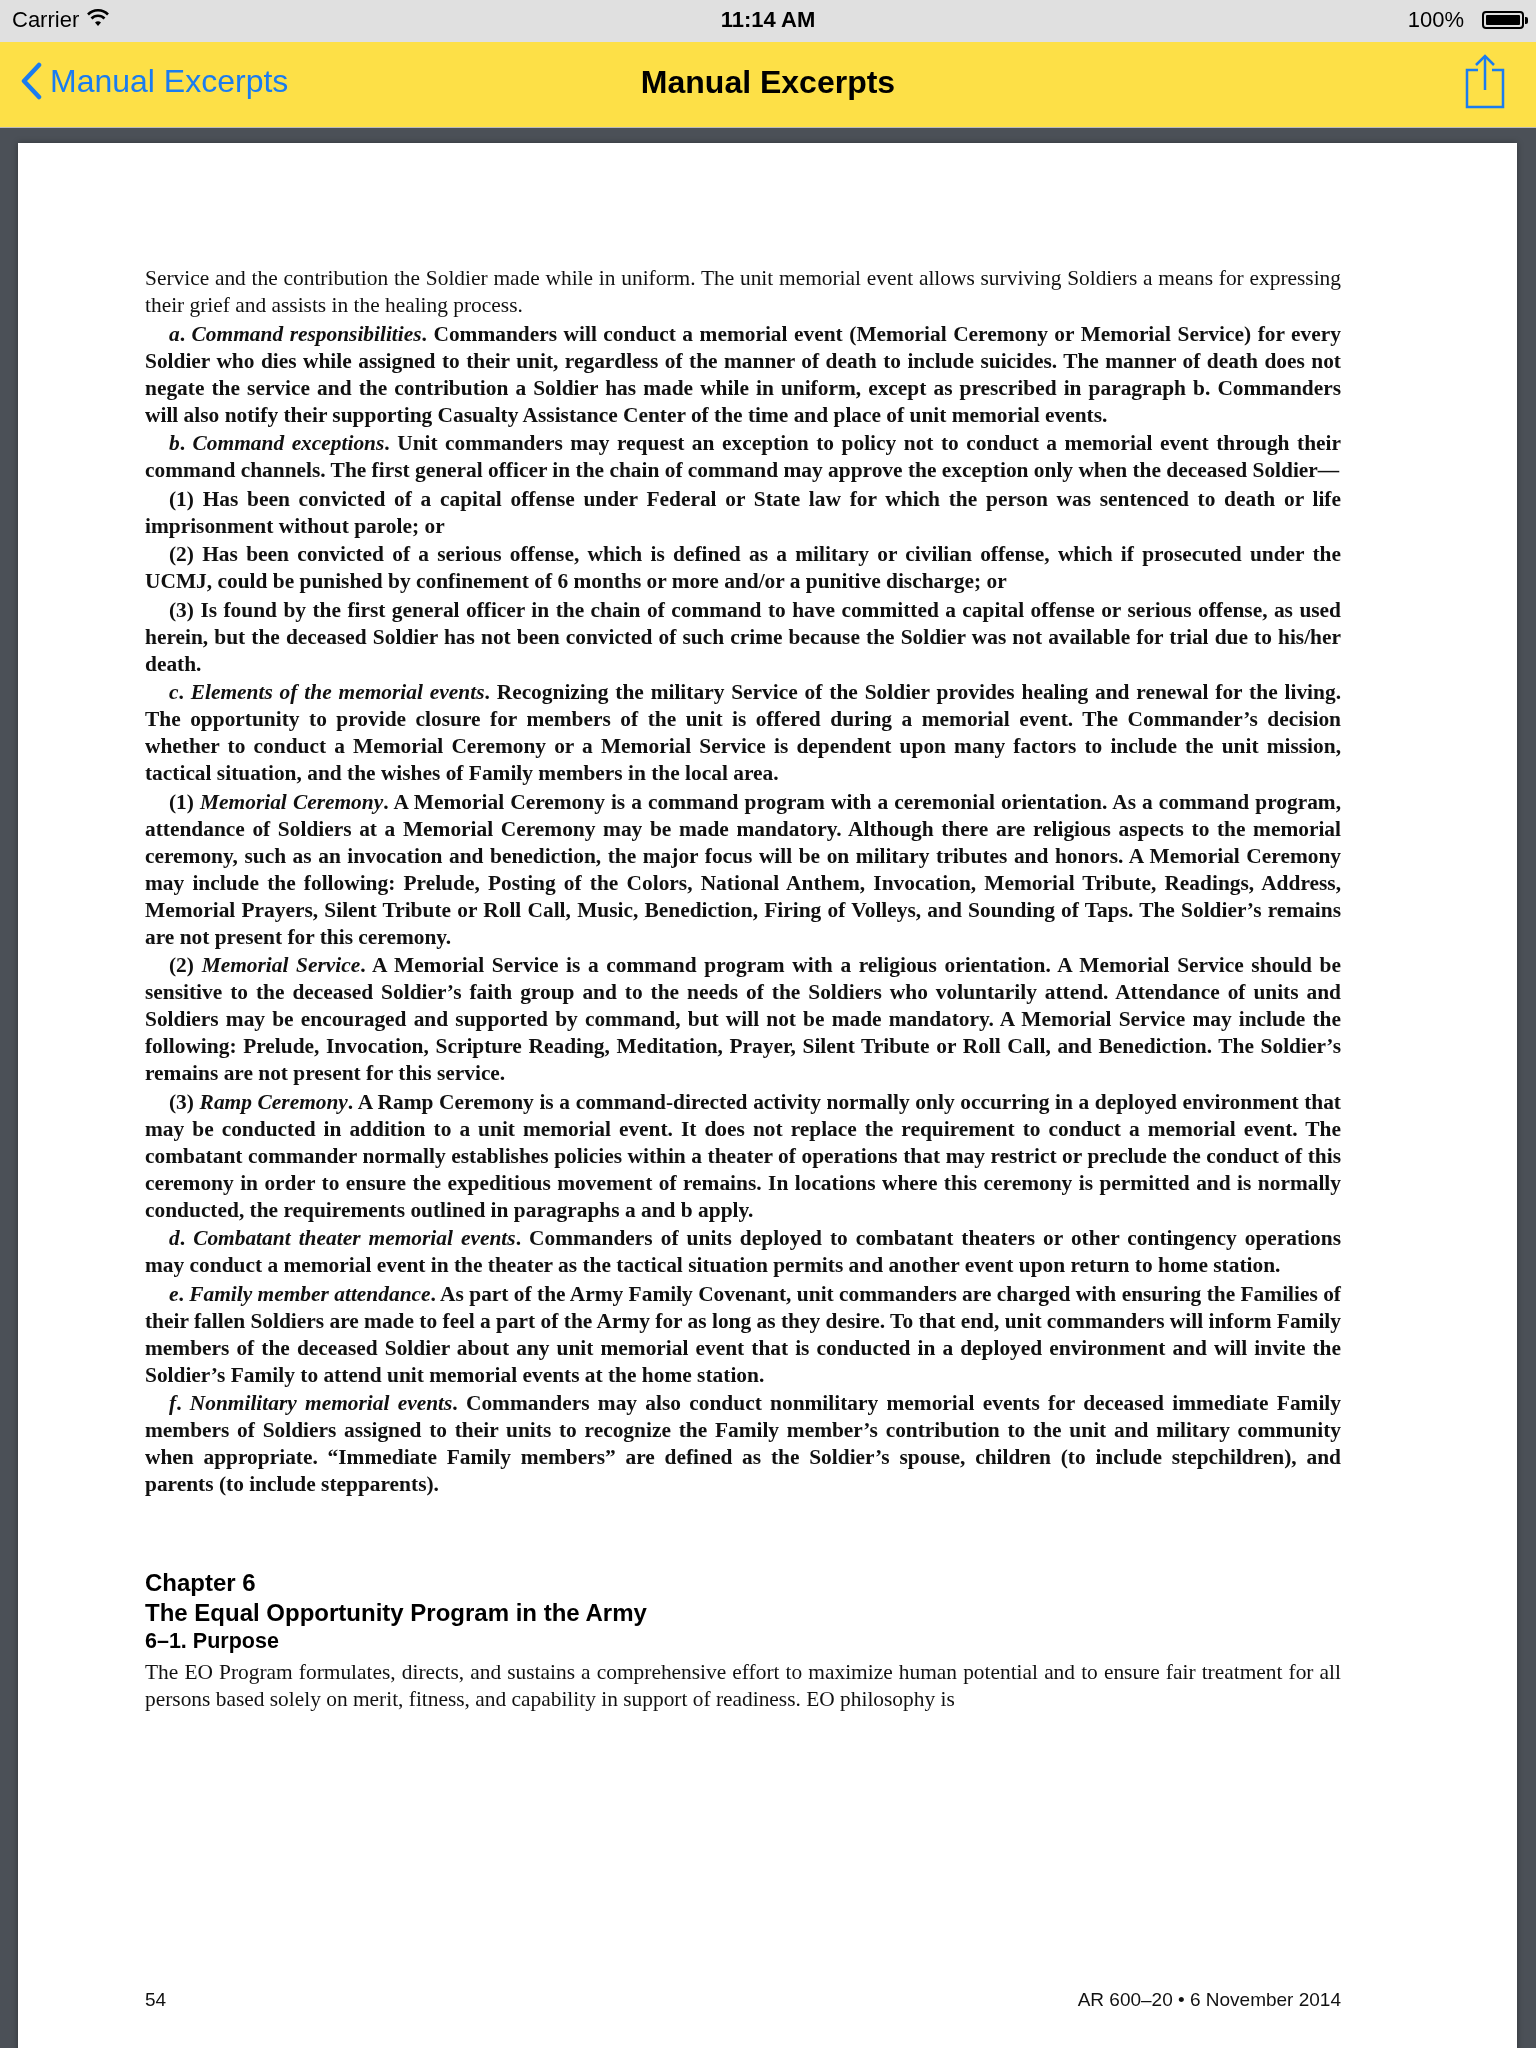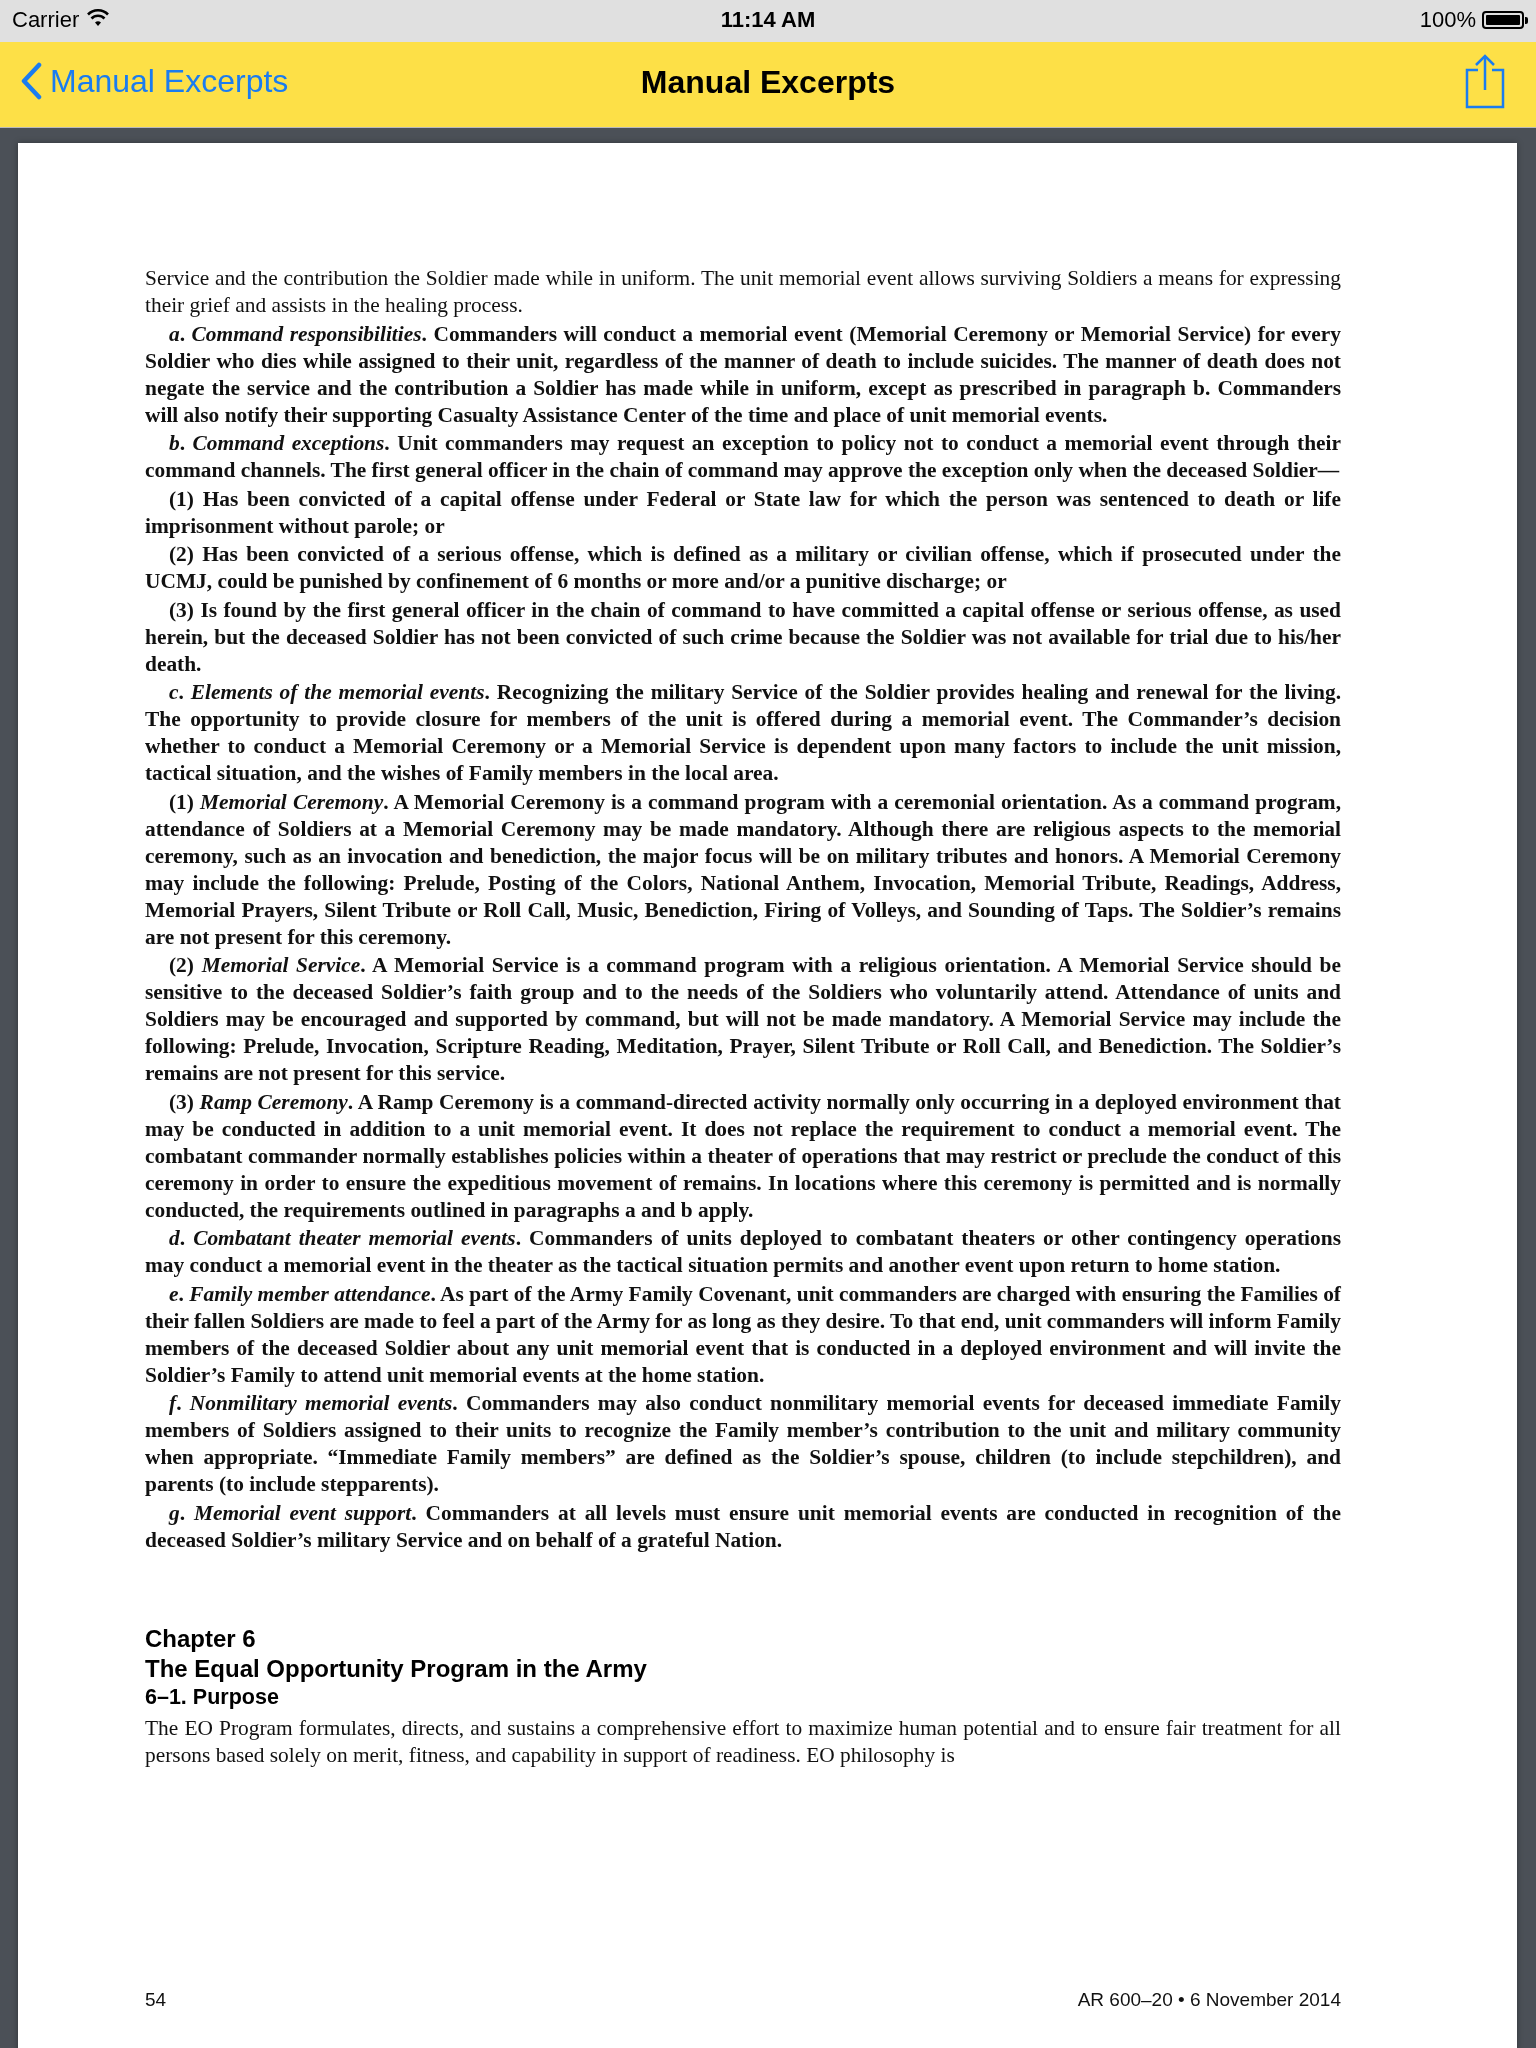--- a/index.html
+++ b/index.html
@@ -1,20 +1,20 @@
 <!DOCTYPE html>
 <html><head>
 <meta charset="utf-8">
 <style>
   html, body { margin:0; padding:0; }
   body { width:1536px; height:2048px; overflow:hidden; background:#4b5057; position:relative; font-family:"Liberation Sans", sans-serif; }
   .statusbar { position:absolute; left:0; top:0; width:1536px; height:42px; background:#e0e0e0; color:#000; font-size:22px; }
   .statusbar .left { position:absolute; left:12px; top:7px; display:flex; align-items:flex-end; gap:8px; }
   .statusbar .center { position:absolute; left:0; right:0; top:7px; text-align:center; font-weight:bold; }
-  .statusbar .right { position:absolute; right:12px; top:7px; display:flex; align-items:center; gap:6px; }
+  .statusbar .right { position:absolute; right:12px; top:7px; display:flex; align-items:center; gap:18px; }
   .battery { width:42px; height:18px; border:2px solid #000; border-radius:4px; box-sizing:border-box; padding:2px; position:relative; }
   .battery .fill { width:100%; height:100%; background:#000; border-radius:1px; }
   .battery::after { content:""; position:absolute; right:-6px; top:4px; width:3px; height:7px; background:#000; border-radius:0 2px 2px 0; }
   .navbar { position:absolute; left:0; top:42px; width:1536px; height:85px; background:#fde047; border-bottom:1px solid #b9b9b9; }
   .nav-back { position:absolute; left:20px; top:20px; display:flex; align-items:center; color:#1a7cf0; font-size:32px; cursor:pointer; }
   .nav-back svg { margin-right:8px; }
   .nav-title { position:absolute; left:0; right:0; top:22px; text-align:center; font-size:32px; font-weight:bold; color:#000; pointer-events:none; }
   .nav-share { position:absolute; right:28px; top:12px; width:46px; height:56px; cursor:pointer; }
   .page { position:absolute; left:18px; top:143px; width:1499px; height:1920px; background:#fff; box-shadow:0 0 6px rgba(0,0,0,0.35); }
   .content { position:absolute; left:127px; top:122px; width:1196px; font-family:"Liberation Serif", serif; font-size:21.4px; line-height:27px; color:#111; text-align:justify; }
@@ -88,21 +88,20 @@
     <p class="indent"><span>(2)</span> <i>Memorial Service</i>. <span>A Memorial Service is a command program with a religious orientation. A Memorial Service should be sensitive to the deceased Soldier’s faith group and to the needs of the Soldiers who voluntarily attend. Attendance of units and Soldiers may be encouraged and supported by command, but will not be made mandatory. A Memorial Service may include the following: Prelude, Invocation, Scripture Reading, Meditation, Prayer, Silent Tribute or Roll Call, and Benediction. The Soldier’s remains are not present for this service.</span></p>
 
     <p class="indent"><span>(3)</span> <i>Ramp Ceremony</i>. <span>A Ramp Ceremony is a command-directed activity normally only occurring in a deployed environment that may be conducted in addition to a unit memorial event. It does not replace the requirement to conduct a memorial event. The combatant commander normally establishes policies within a theater of operations that may restrict or preclude the conduct of this ceremony in order to ensure the expeditious movement of remains. In locations where this ceremony is permitted and is normally conducted, the requirements outlined in paragraphs a and b apply.</span></p>
 
     <p class="indent"><i>d</i>. <i>Combatant theater memorial events</i>. <span>Commanders of units deployed to combatant theaters or other contingency operations may conduct a memorial event in the theater as the tactical situation permits and another event upon return to home station.</span></p>
 
     <p class="indent"><i>e</i>. <i>Family member attendance</i>. <span>As part of the Army Family Covenant, unit commanders are charged with ensuring the Families of their fallen Soldiers are made to feel a part of the Army for as long as they desire. To that end, unit commanders will inform Family members of the deceased Soldier about any unit memorial event that is conducted in a deployed environment and will invite the Soldier’s Family to attend unit memorial events at the home station.</span></p>
 
     <p class="indent"><i>f</i>. <i>Nonmilitary memorial events</i>. <span>Commanders may also conduct nonmilitary memorial events for deceased immediate Family members of Soldiers assigned to their units to recognize the Family member’s contribution to the unit and military community when appropriate. “Immediate Family members” are defined as the Soldier’s spouse, children (to include stepchildren), and parents (to include stepparents).</span></p>
 
-    <p class="indent"><i>g</i>. <i>Memorial event support</i>. <span>Commanders at all levels must ensure unit memorial events are conducted in recognition of the deceased Soldier’s military Service and on behalf of a grateful Nation.</span></p>
 
     <div class="chapter">
       <div>Chapter 6</div>
       <div>The Equal Opportunity Program in the Army</div>
     </div>
     <div class="section">6–1. Purpose</div>
     <p>The EO Program formulates, directs, and sustains a comprehensive effort to maximize human potential and to ensure fair treatment for all persons based solely on merit, fitness, and capability in support of readiness. EO philosophy is</p>
   </div>
 
   <div class="footer">

